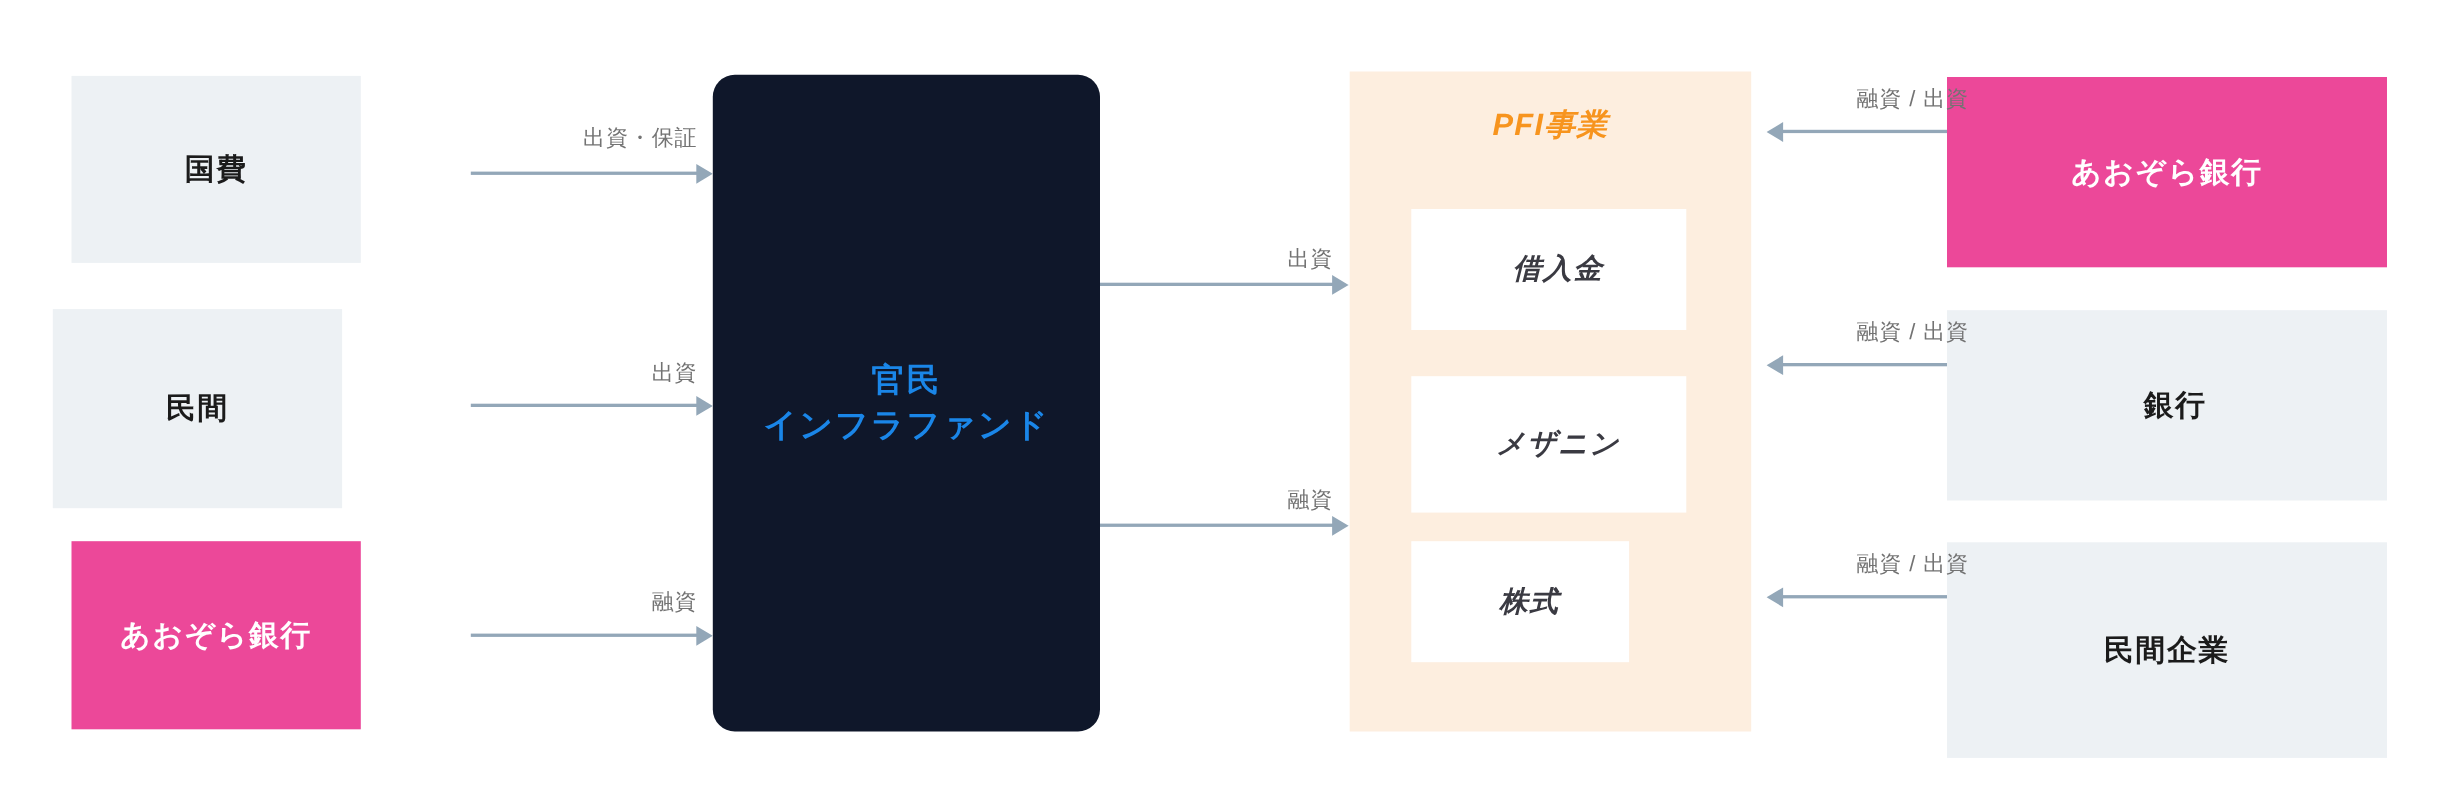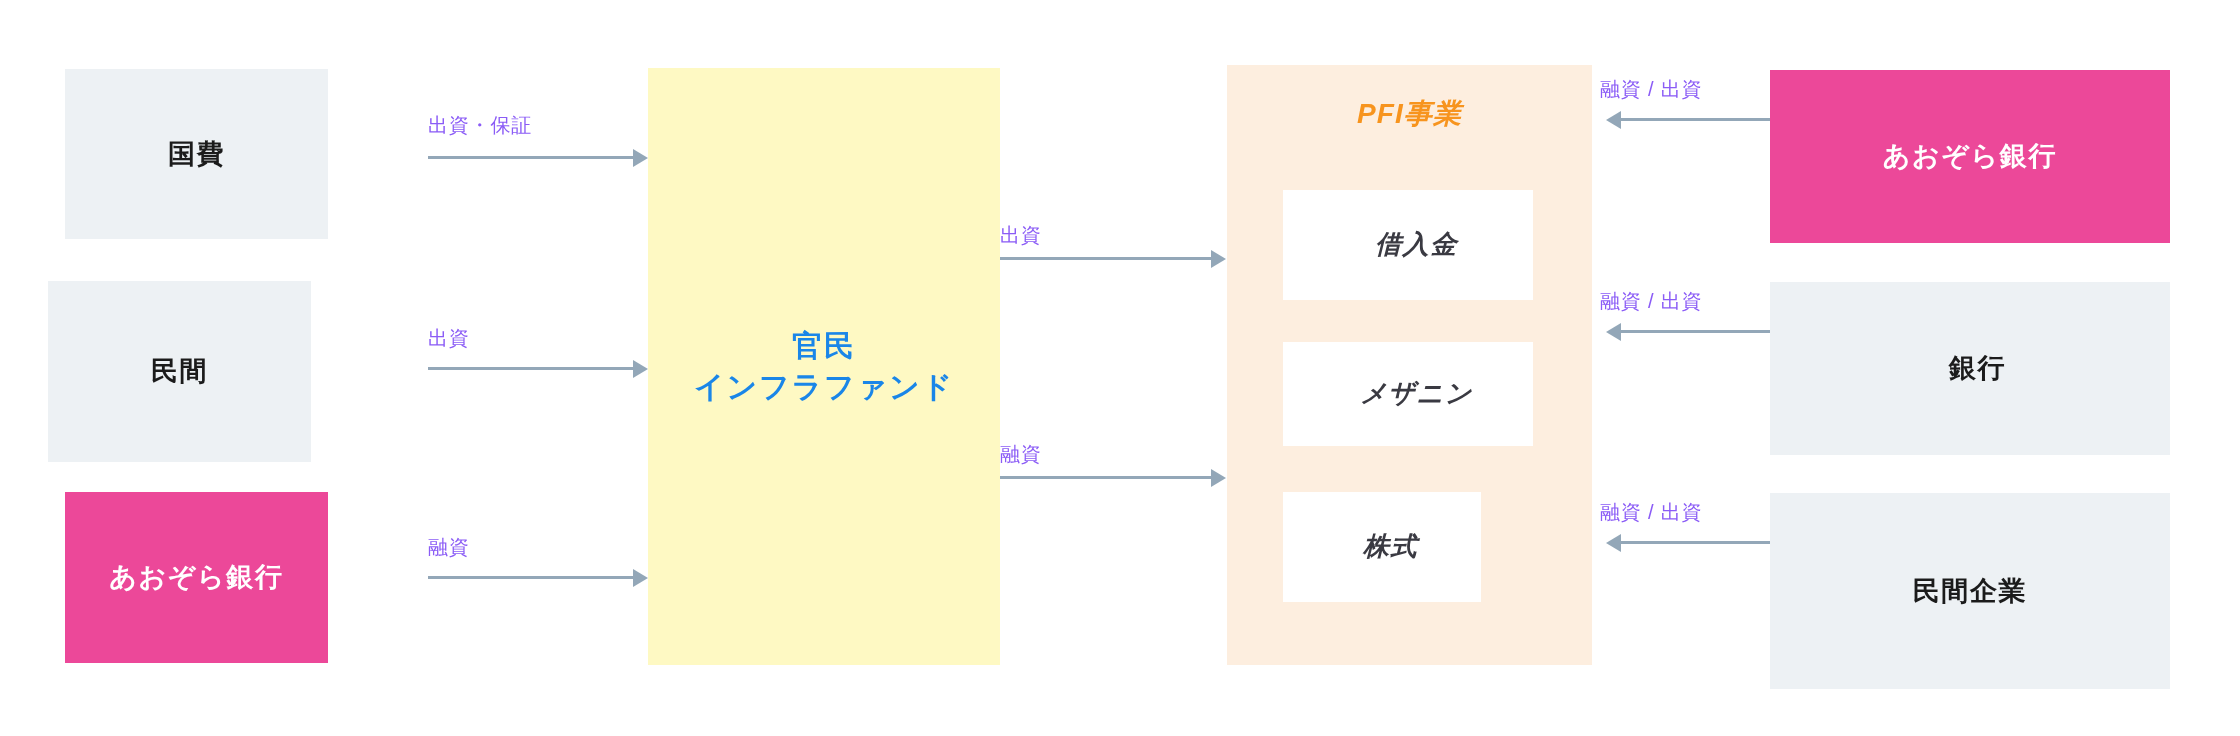--- a/index.html
+++ b/index.html
@@ -33,21 +33,21 @@
     letter-spacing: 0.06em;
   }
 
   
   .node.grey        { background: #edf1f4; }
   .node.grey .node-label   { color: #1b1b1b; font-size: 27px; }
 
   .node.brand       { background: #ec4899; }
   .node.brand .node-label  { color: #ffffff; font-size: 27px; }
 
-  .node.fund        { background: #fef9c3; }
+  .node.fund        { background: #0f172a; border-radius: 20px; }
   .node.fund .node-label   { color: #1a86e8; font-size: 30px; }
 
   .node.pfi         { background: #fdeedf; font-style: italic; }
 
   .node.white-card  { background: #ffffff; padding-left: 17px; }
   .node.white-card .node-label { color: #3a3a42; font-size: 26px; }
 
   
   .pfi-title {
     position: absolute;
@@ -79,24 +79,24 @@
     border-left: 15px solid #93a7b8;
   }
   .arrow.to-left .head {
     left: -14px;
     transform: translateY(-50%);
     border-right: 15px solid #93a7b8;
   }
 
   .arrow-label {
     position: absolute;
-    color: #8b5cf6;
+    color: #737373;
     font-size: 20px;
     white-space: nowrap;
-    text-align: left;
+    text-align: right;
     letter-spacing: 0.04em;
   }
 </style>
 </head>
 <body>
 
 <div id="stage">
 
   <div class="node grey" style="left:65px; top:69px; width:263px; height:170px;">
     <span class="node-label">国費</span>
@@ -115,21 +115,21 @@
     <span class="node-label">インフラファンド</span>
   </div>
 
   <div class="node pfi" style="left:1227px; top:65px; width:365px; height:600px; display:block;">
     <div class="pfi-title" style="top:30px;">PFI事業</div>
 
     <div class="node white-card" style="left:56px; top:125px; width:250px; height:110px;">
       <span class="node-label">借入金</span>
     </div>
 
-    <div class="node white-card" style="left:56px; top:277px; width:250px; height:104px;">
+    <div class="node white-card" style="left:56px; top:277px; width:250px; height:124px;">
       <span class="node-label">メザニン</span>
     </div>
 
     <div class="node white-card" style="left:56px; top:427px; width:198px; height:110px;">
       <span class="node-label">株式</span>
     </div>
   </div>
 
   <div class="node brand" style="left:1770px; top:70px; width:400px; height:173px;">
     <span class="node-label">あおぞら銀行</span>

